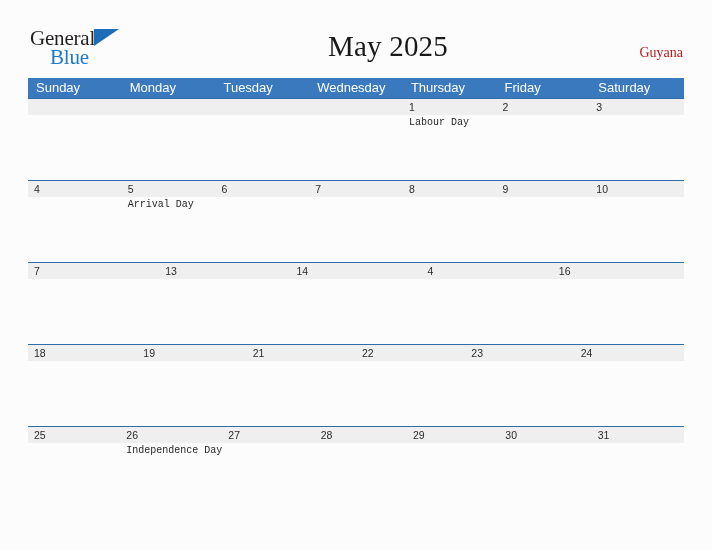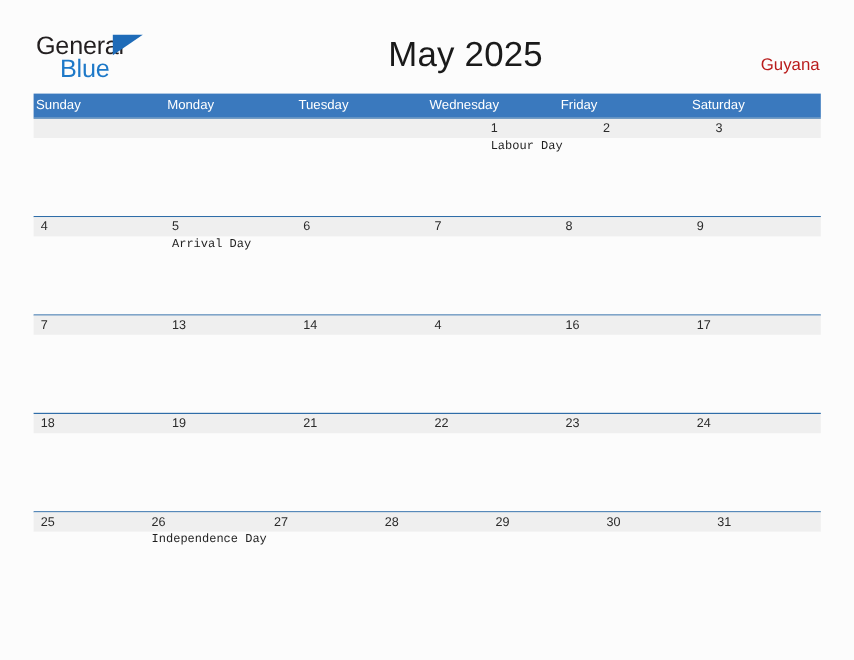--- a/index.html
+++ b/index.html
@@ -22,20 +22,21 @@
     height: 550px;
   }
 
   
   .topbar {
     position: absolute;
     left: 0;
     top: 0;
     width: 712px;
     height: 76px;
+    font-family: Liberation Serif, serif;
   }
 
   .logo {
     position: absolute;
     left: 30px;
     top: 28px;
     width: 120px;
     height: 44px;
     line-height: 1;
   }
@@ -98,24 +99,24 @@
   }
 
   .weekday-row {
     display: flex;
     width: 100%;
     background: #3A79BE;
     height: 20px;
   }
   .weekday-cell {
     flex: 1 1 0;
-    font-size: 11px;
+    font-size: 13px;
     color: #FFFFFF;
     line-height: 20px;
-    padding-left: 2px;
+    padding-left: 8px;
     box-sizing: border-box;
     white-space: nowrap;
     overflow: hidden;
   }
 
   .week-row {
     position: relative;
     width: 100%;
     height: 81px;
     border-top: 1px solid #2F6DA8;
@@ -181,20 +182,21 @@
 
   </div>
 
   <div class="calendar">
 
     <div class="weekday-row">
       <div class="weekday-cell">Sunday</div>
       <div class="weekday-cell">Monday</div>
       <div class="weekday-cell">Tuesday</div>
       <div class="weekday-cell">Wednesday</div>
+      <div class="weekday-cell">Thursday</div>
       <div class="weekday-cell">Friday</div>
       <div class="weekday-cell">Saturday</div>
     </div>
 
     <div class="week-row">
       <div class="daynum-strip"></div>
       <div class="week-cells">
         <div class="day-cell empty">
           <div class="day-number"></div>
           <div class="day-event"></div>
@@ -246,20 +248,24 @@
           <div class="day-event"></div>
         </div>
         <div class="day-cell">
           <div class="day-number">8</div>
           <div class="day-event"></div>
         </div>
         <div class="day-cell">
           <div class="day-number">9</div>
           <div class="day-event"></div>
         </div>
+        <div class="day-cell">
+          <div class="day-number">10</div>
+          <div class="day-event"></div>
+        </div>
       </div>
     </div>
 
     <div class="week-row">
       <div class="daynum-strip"></div>
       <div class="week-cells">
         <div class="day-cell">
           <div class="day-number">7</div>
           <div class="day-event"></div>
         </div>
@@ -270,24 +276,20 @@
         <div class="day-cell">
           <div class="day-number">14</div>
           <div class="day-event"></div>
         </div>
         <div class="day-cell">
           <div class="day-number">4</div>
           <div class="day-event"></div>
         </div>
         <div class="day-cell">
           <div class="day-number">16</div>
-          <div class="day-event"></div>
-        </div>
-        <div class="day-cell">
-          <div class="day-number">17</div>
           <div class="day-event"></div>
         </div>
       </div>
     </div>
 
     <div class="week-row">
       <div class="daynum-strip"></div>
       <div class="week-cells">
         <div class="day-cell">
           <div class="day-number">18</div>

